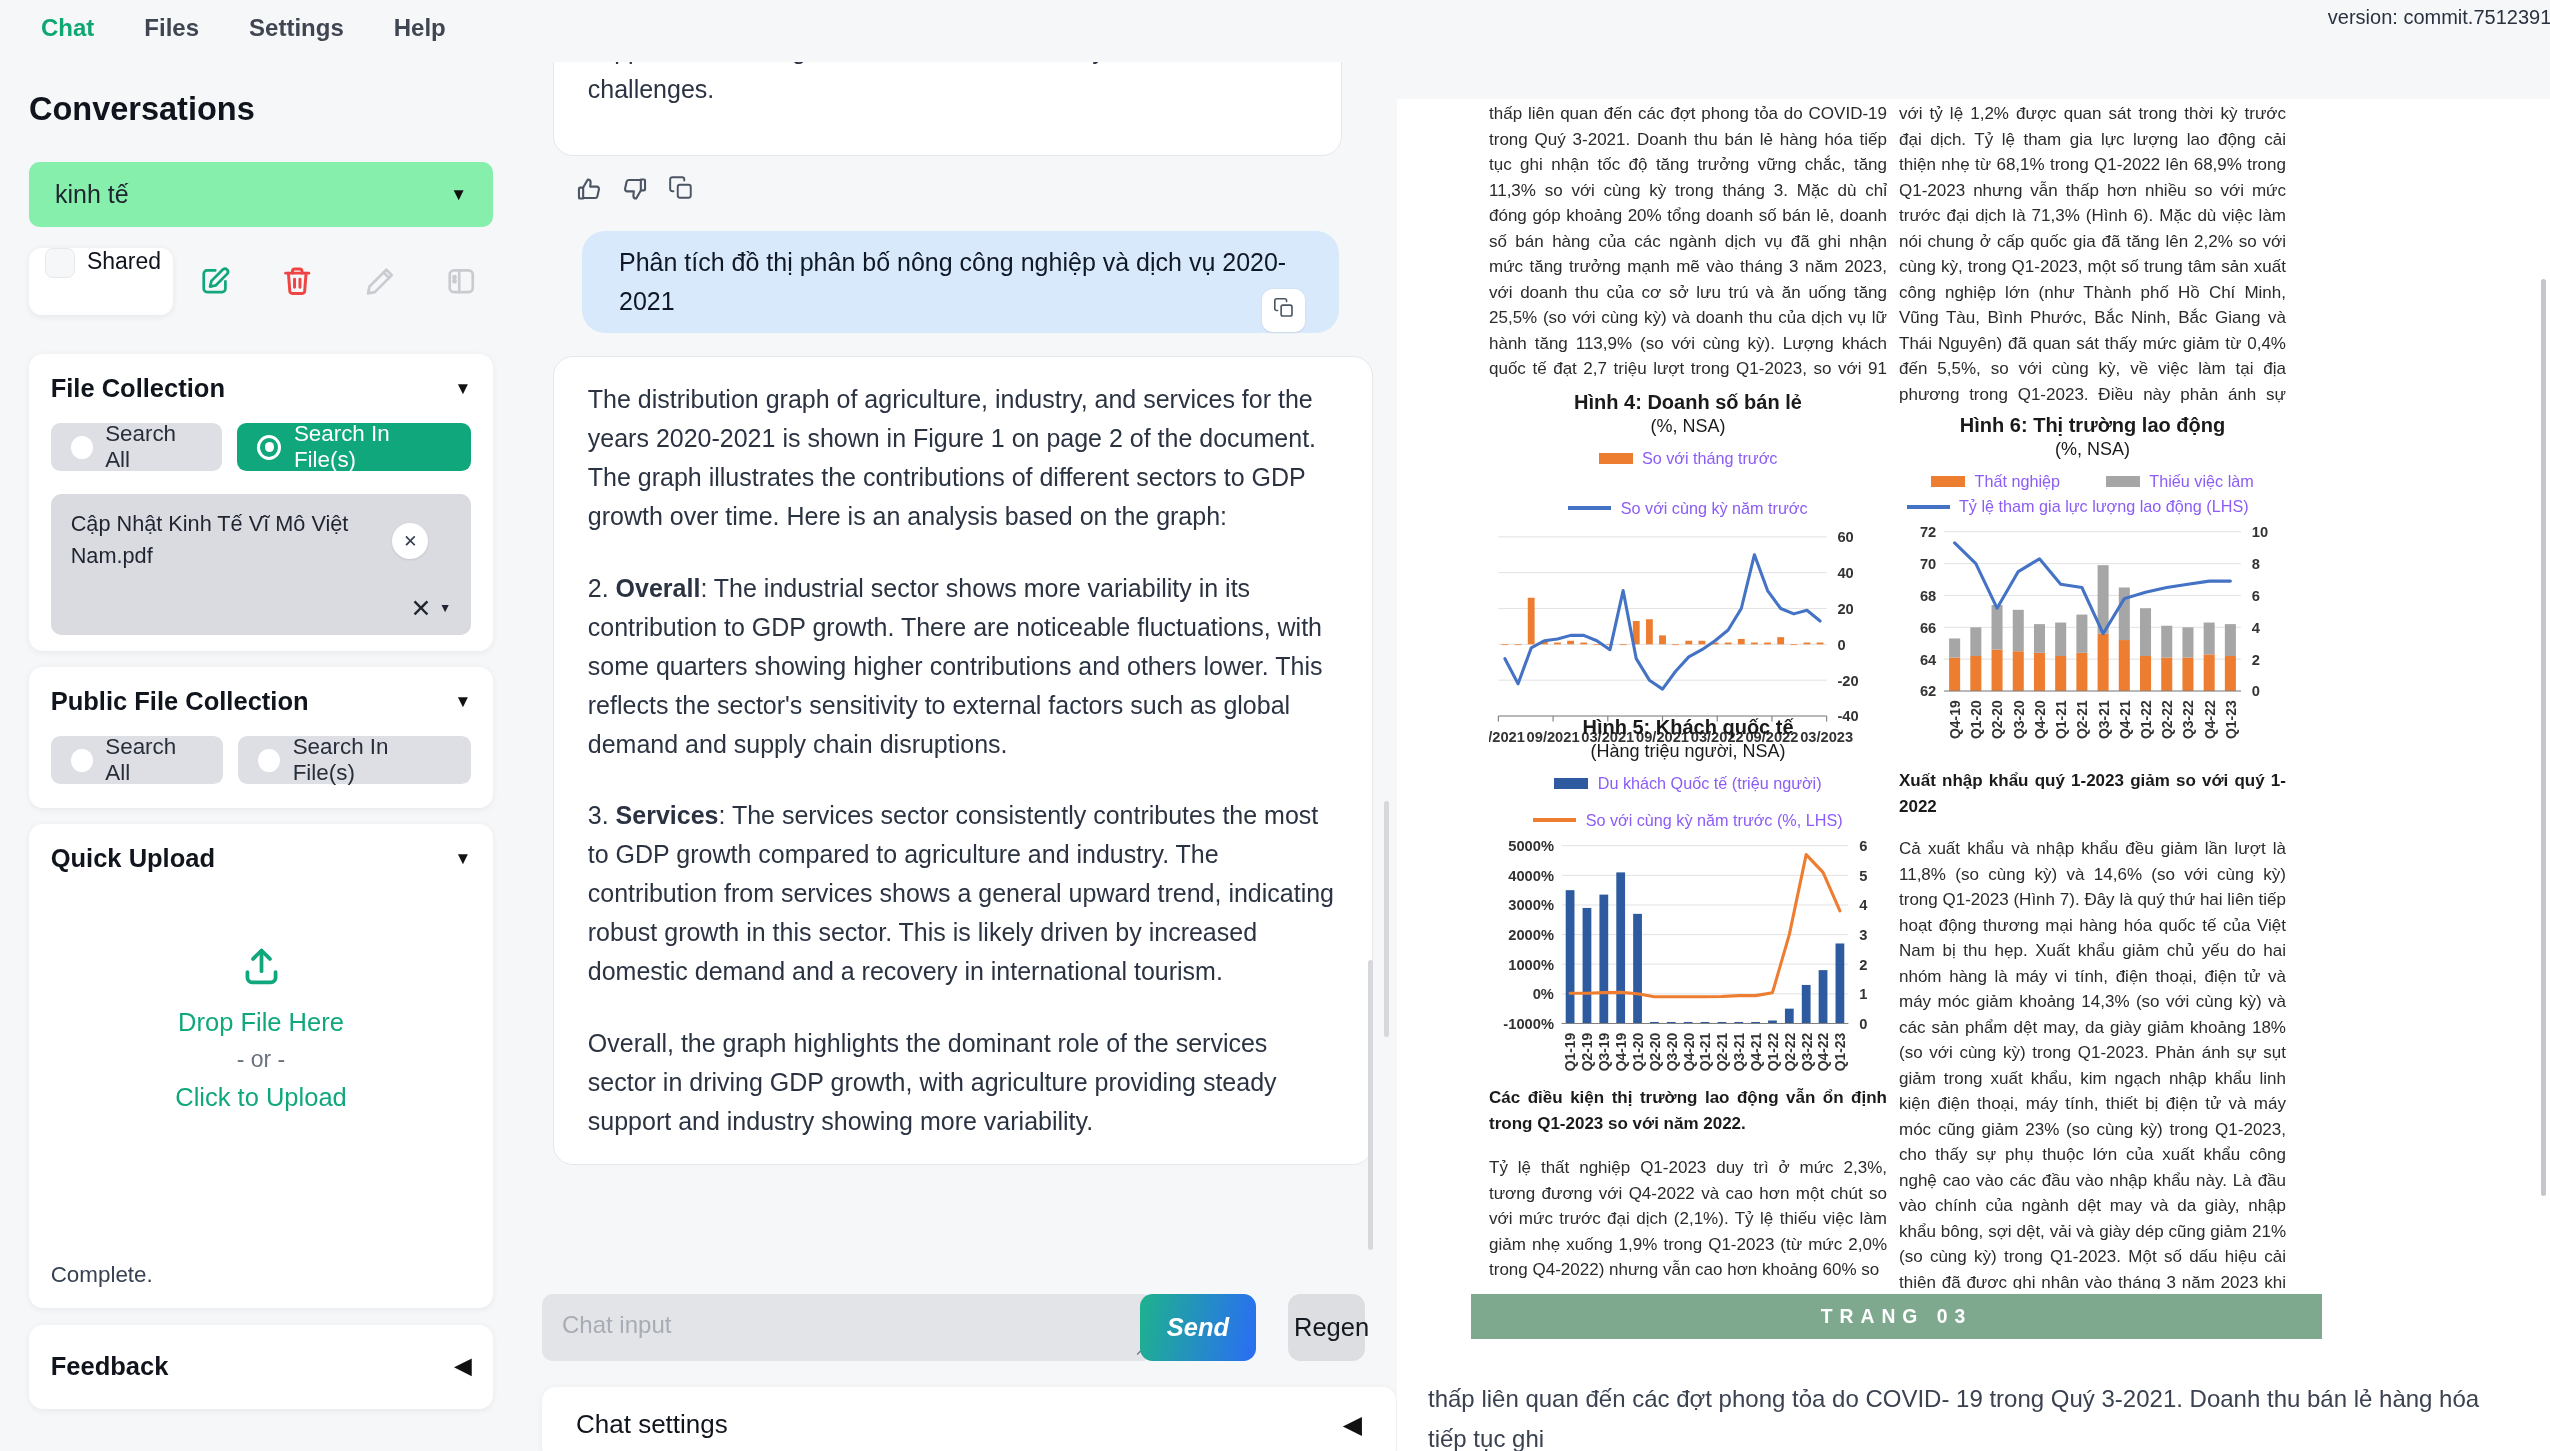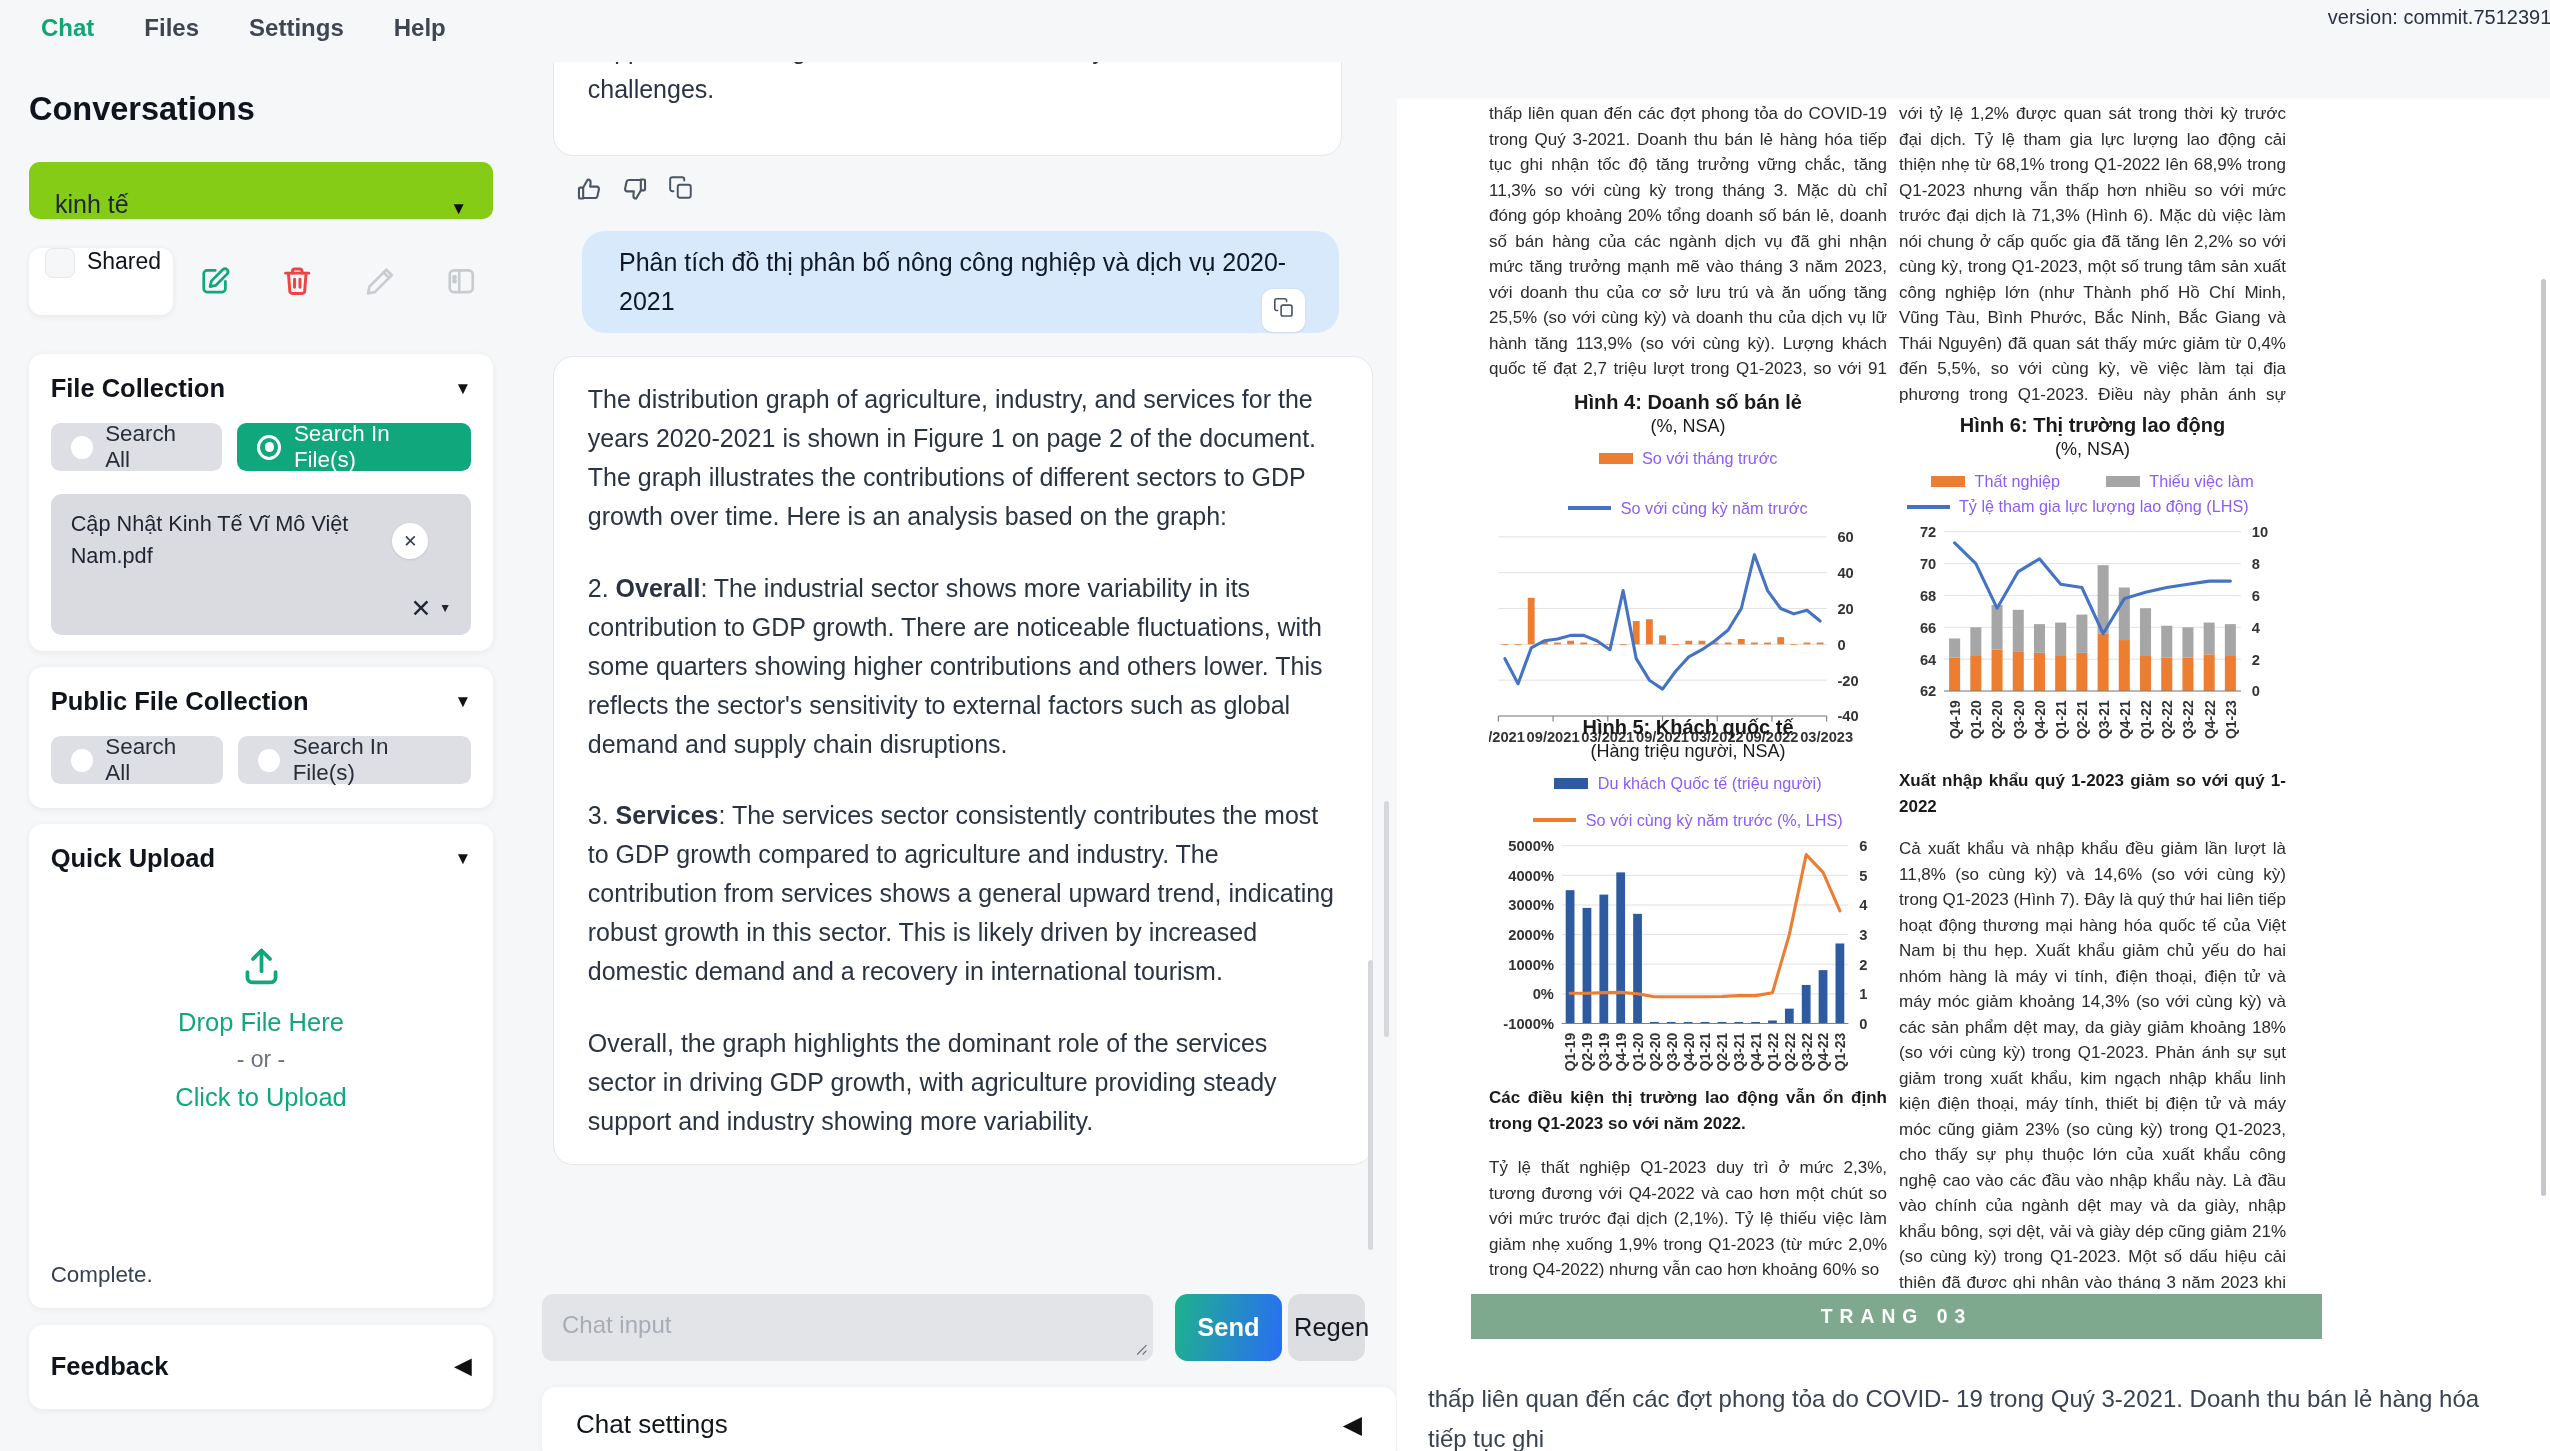--- a/index.html
+++ b/index.html
@@ -9,22 +9,22 @@
     font-family:"Liberation Sans", sans-serif;
   }
   
   .topnav{position:absolute;left:41px;top:14px;display:flex;gap:50px;font-size:24px;font-weight:600;color:#3f4651;}
   .topnav .tab{cursor:pointer;}
   .topnav .tab.active{color:#0ea671;}
   .version{position:absolute;right:-12.4px;top:6.2px;font-size:20px;color:#2a3240;white-space:nowrap;}
   
   .sidebar{position:absolute;left:29px;top:0;width:464px;height:1452px;}
   .conv-title{position:absolute;top:91px;left:0;font-size:32.5px;font-weight:700;color:#10141c;}
-  .conv-select{position:absolute;top:162px;left:0;width:464px;height:57px;background:#84cc16;border-radius:10.8px;
-    display:flex;align-items:flex-end;justify-content:space-between;padding:0 26px;box-sizing:border-box;font-size:25px;color:#1f2430;cursor:pointer;}
+  .conv-select{position:absolute;top:162px;left:0;width:464px;height:65px;background:#86efac;border-radius:10.8px;
+    display:flex;align-items:center;justify-content:space-between;padding:0 26px;box-sizing:border-box;font-size:25px;color:#1f2430;cursor:pointer;}
   .caret-down{font-size:17px;color:#111;}
   .shared-row{position:absolute;top:248px;left:0;width:464px;height:67px;}
   .shared-chip{position:absolute;left:0;top:0;width:144px;height:67px;background:#fff;border-radius:12.4px;
     box-shadow:0 1.5px 6.2px rgba(15,23,42,.07);display:flex;align-items:flex-start;gap:12.4px;padding-left:15.5px;box-sizing:border-box;}
   .checkbox{width:28px;height:28px;border-radius:7.7px;background:#f6f7f8;border:1.5px solid #e7e8eb;}
   .shared-chip span{font-size:23px;color:#10141c;}
   .icon-btn{position:absolute;top:17px;width:32.5px;height:32.5px;background:none;border:none;padding:0;cursor:pointer;}
   .card{position:absolute;left:0;width:464px;background:#fff;border-radius:14px;box-shadow:0 1.5px 6.2px rgba(15,23,42,.06);box-sizing:border-box;padding:20px 21.7px;}
   .card-head{display:flex;justify-content:space-between;align-items:center;font-size:25.5px;font-weight:600;color:#10141c;}
   .chips{display:flex;gap:15.5px;margin-top:20px;}
@@ -59,21 +59,21 @@
   .bubble.answer{position:absolute;top:294px;left:10.8px;width:820px;padding:23px 34px;}
   .bubble.answer p{margin:0 0 32.5px 0;}
   .bubble.answer p:last-child{margin-bottom:0;}
   .scroll-thumb{position:absolute;width:5.4px;border-radius:3.1px;background:#d6d8dc;}
   
   .chat-input{position:absolute;left:542px;top:1294px;width:611px;height:67px;box-sizing:border-box;background:#e3e4e8;border:none;border-radius:10.8px;
     padding:17px 20px;font-size:24px;color:#1f2937;resize:none;font-family:"Liberation Sans",sans-serif;}
   .chat-input::placeholder{color:#a7acb5;}
   .resize-glyph{position:absolute;left:1131px;top:1339px;pointer-events:none;}
   .btn{position:absolute;top:1294px;height:67px;border:none;border-radius:12.4px;font-size:25.5px;cursor:pointer;font-family:"Liberation Sans",sans-serif;}
-  .btn.send{left:1175px;width:107px;background:linear-gradient(100deg,#1eb28d 0%,#2a6df5 100%);color:#fff;font-weight:600;}
+  .btn.send{left:1140px;width:116px;background:linear-gradient(100deg,#1eb28d 0%,#2a6df5 100%);color:#fff;font-weight:600;font-style:italic;}
   .btn.regen{left:1288px;width:77px;background:#dcdee2;color:#14181f;font-weight:500;}
   .chat-settings{position:absolute;left:542px;top:1387px;width:854px;height:74px;background:#fff;border-radius:14px;box-shadow:0 1.5px 6.2px rgba(15,23,42,.06);
     display:flex;align-items:center;justify-content:space-between;padding:0 34px;box-sizing:border-box;font-size:26px;color:#10141c;}
   
   .pdf-panel{position:absolute;left:1397px;top:62px;width:1153px;height:1390px;background:#fff;}
   .pdf-topgap{position:absolute;left:0;top:0;width:100%;height:37px;background:#f6f7f9;}
   .pdf-col{position:absolute;font-size:17px;line-height:25.5px;color:#2b2b2b;text-align:justify;}
   .pdf-col p{margin:0;}
   .pdf-h{font-weight:700;color:#1a1a1a;}
   .pdf-block{position:absolute;overflow:hidden;}

